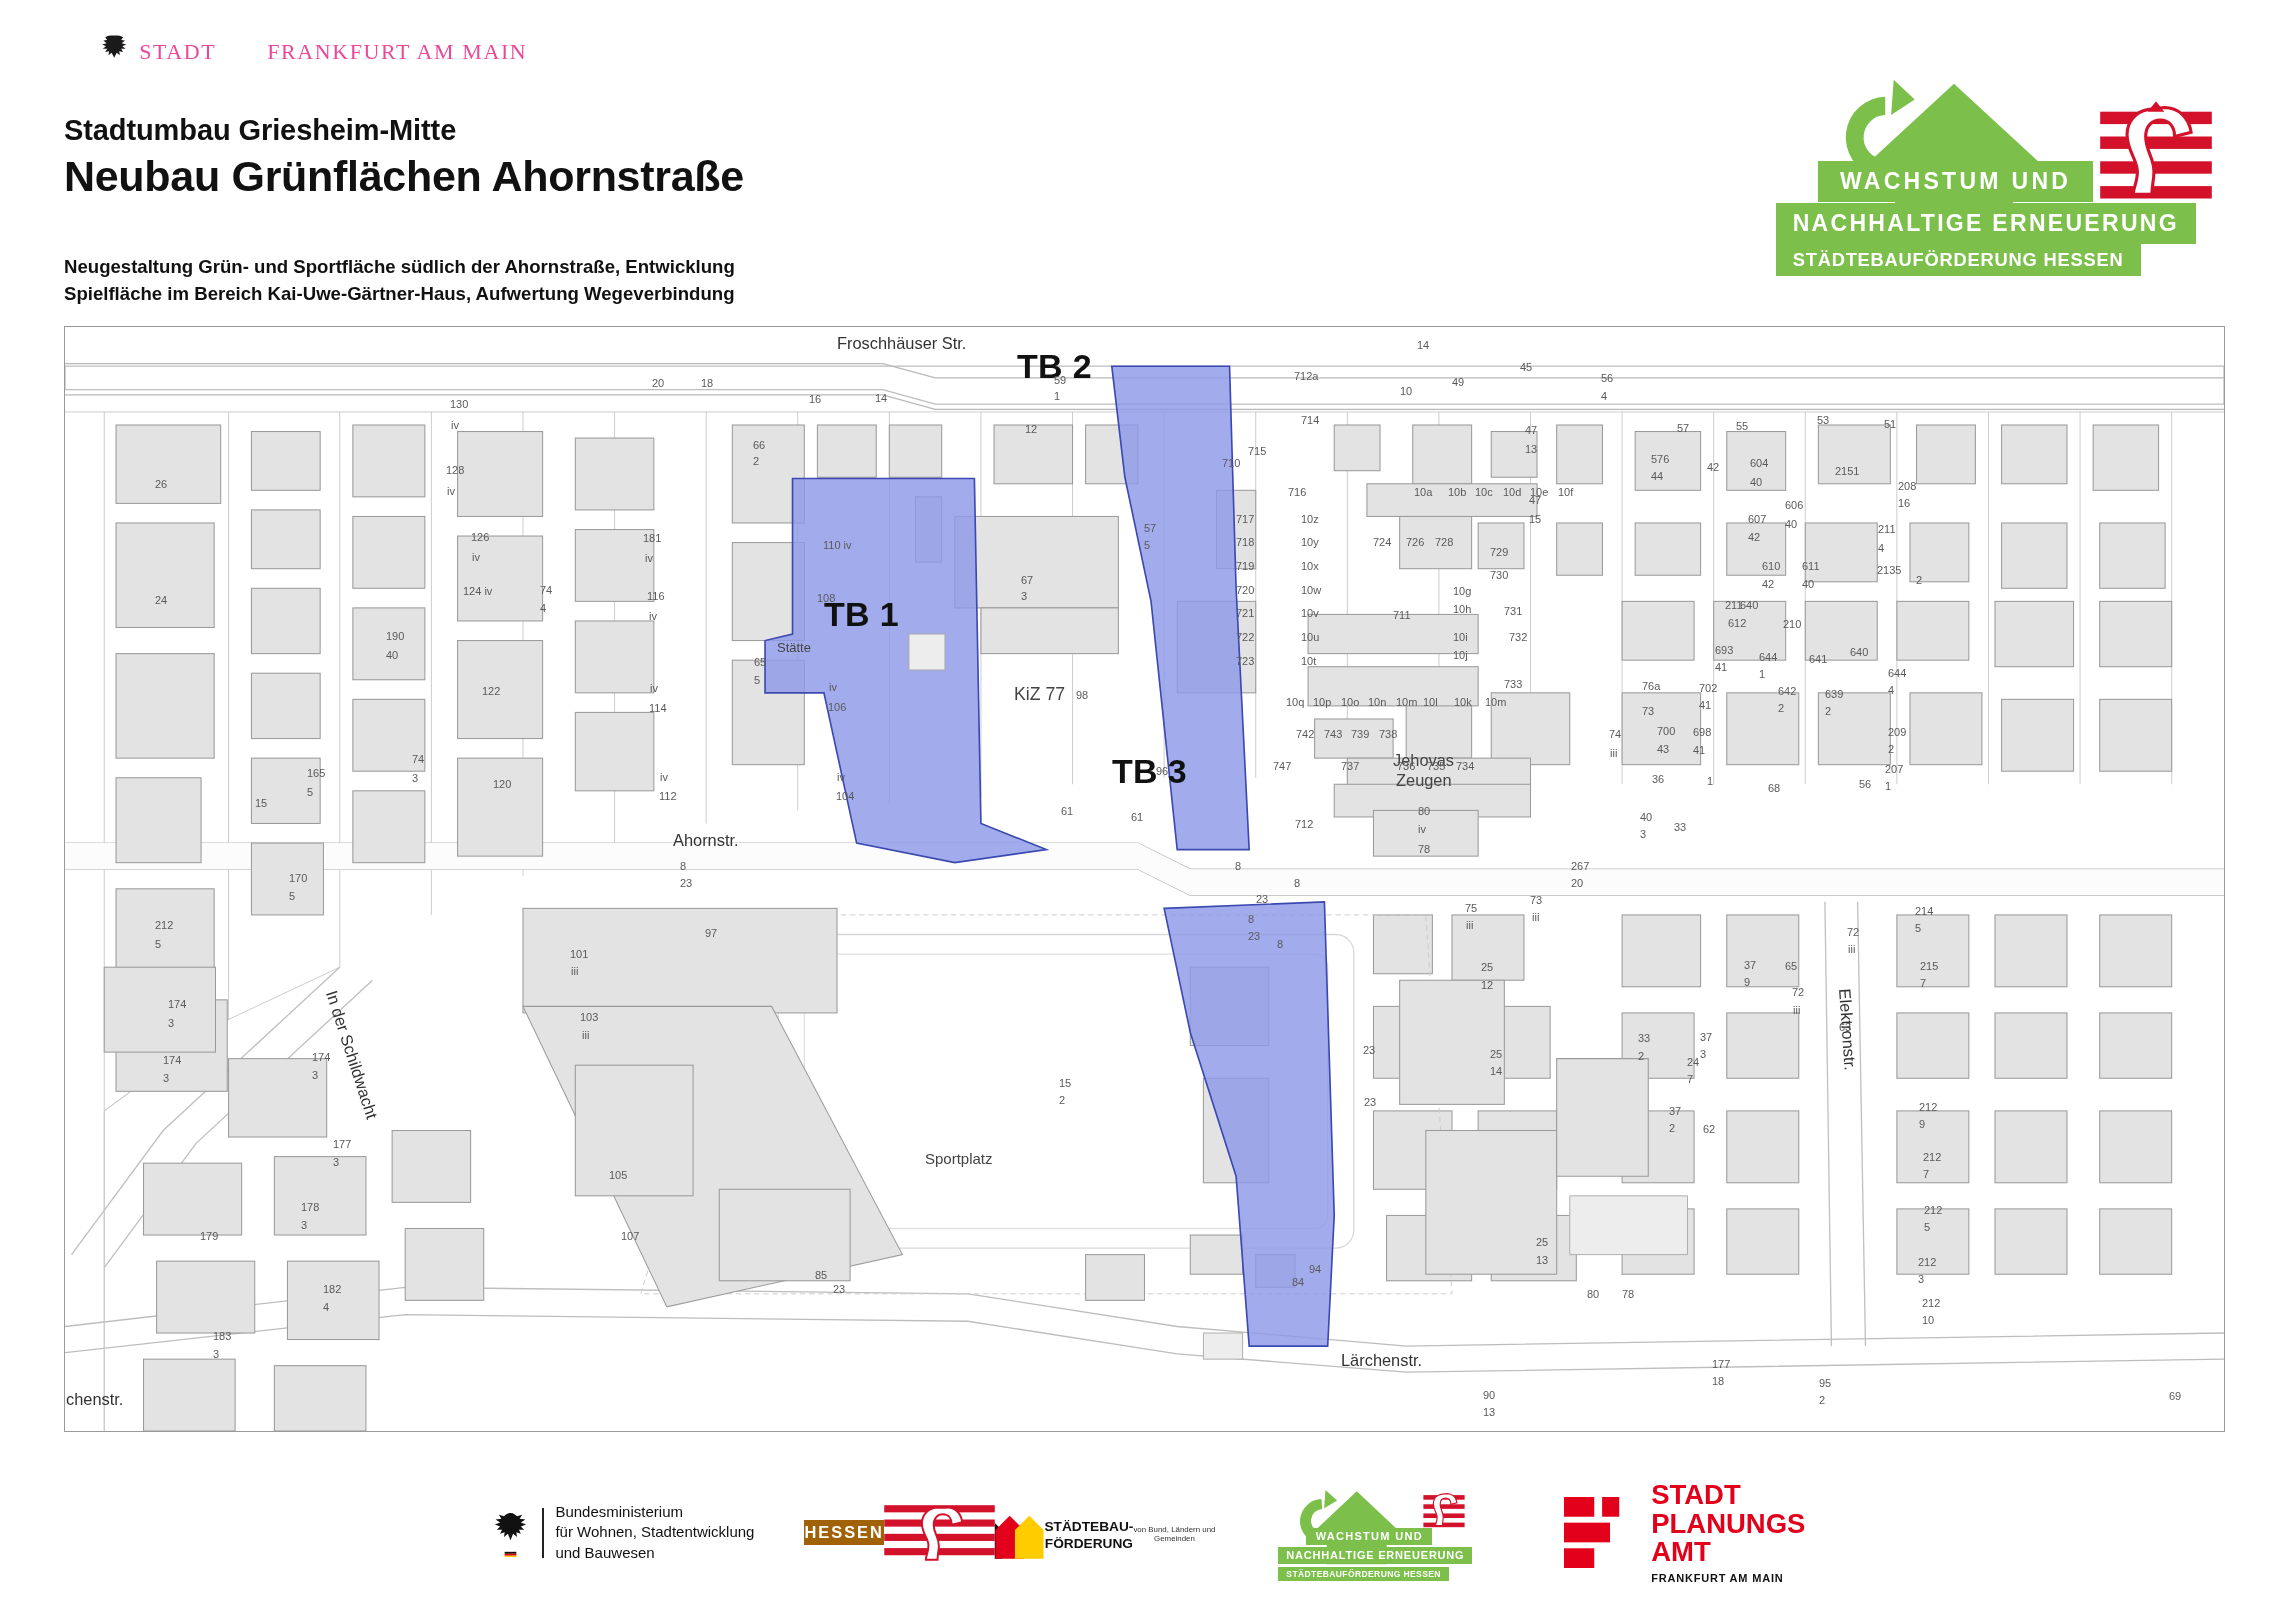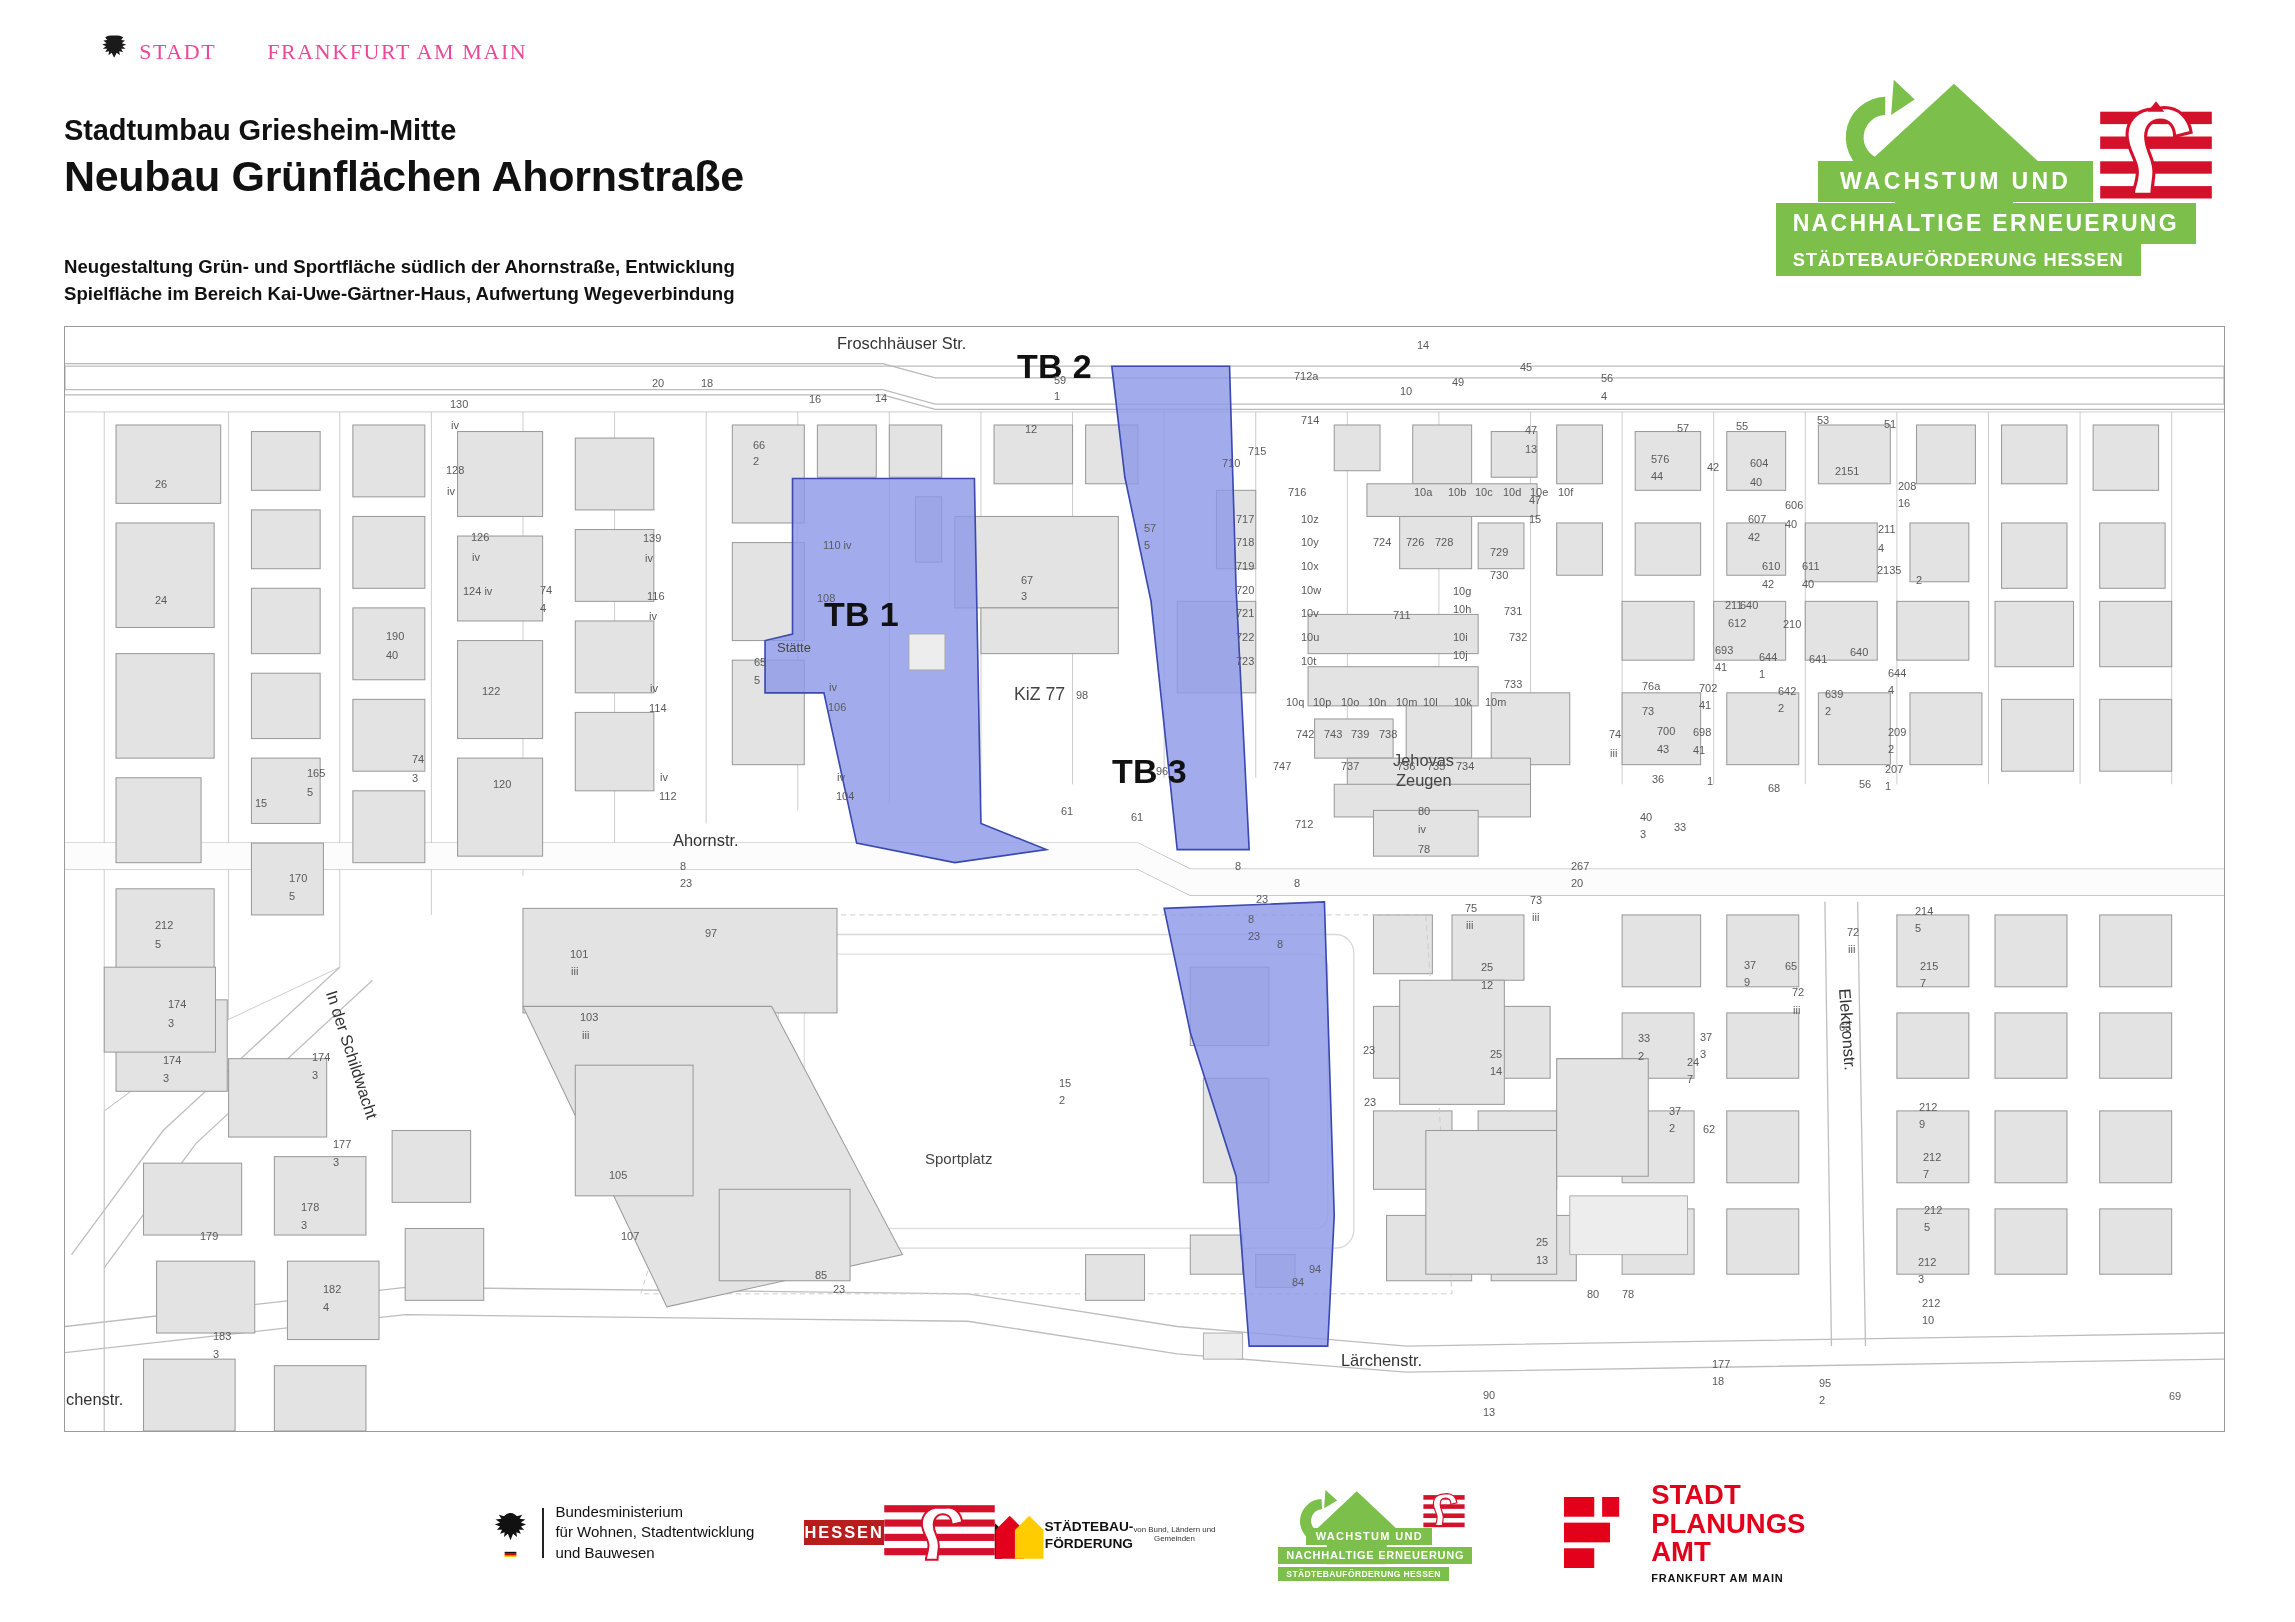--- a/index.html
+++ b/index.html
@@ -130,21 +130,21 @@
   }
   .f-item { display: flex; align-items: center; }
 
   .bmwsb { display: flex; align-items: center; gap: 11.8px; }
   .bmwsb .eagle { width: 41px; height: 48px; }
   .bmwsb .divider { width: 1.3px; height: 50px; background: #222; }
   .bmwsb .txt { font-size: 15px; line-height: 1.35; color: #111; }
 
   .hessen-logo { width: 111px; }
   .hessen-logo .hl-word {
-    background: #b91c1c; color: #fff;
+    background: #a16207; color: #fff;
     font-size: 16.4px; font-weight: bold; letter-spacing: 2px;
     text-align: center; padding: 2.6px 0 3.3px 0;
   }
   .hessen-logo .hl-flag { position: relative; height: 65px; }
 
   .staedtebau { text-align: center; }
   .staedtebau .sb-txt {
     font-size: 13.7px; font-weight: bold; color: #111;
     line-height: 1.25; margin-top: 5.2px;
   }
@@ -515,21 +515,21 @@
         <div class="map-text" style="left: 247px; top: 742px; font-size: 11px; color: rgb(90, 90, 90);">3</div>
         <div class="map-text" style="left: 268px; top: 811px; font-size: 11px; color: rgb(90, 90, 90);">177</div>
         <div class="map-text" style="left: 268px; top: 829px; font-size: 11px; color: rgb(90, 90, 90);">3</div>
         <div class="map-text" style="left: 236px; top: 874px; font-size: 11px; color: rgb(90, 90, 90);">178</div>
         <div class="map-text" style="left: 236px; top: 892px; font-size: 11px; color: rgb(90, 90, 90);">3</div>
         <div class="map-text" style="left: 135px; top: 903px; font-size: 11px; color: rgb(90, 90, 90);">179</div>
         <div class="map-text" style="left: 258px; top: 956px; font-size: 11px; color: rgb(90, 90, 90);">182</div>
         <div class="map-text" style="left: 258px; top: 974px; font-size: 11px; color: rgb(90, 90, 90);">4</div>
         <div class="map-text" style="left: 148px; top: 1003px; font-size: 11px; color: rgb(90, 90, 90);">183</div>
         <div class="map-text" style="left: 148px; top: 1021px; font-size: 11px; color: rgb(90, 90, 90);">3</div>
-        <div class="map-text" style="left: 578px; top: 205px; font-size: 11px; color: rgb(90, 90, 90);">139</div>
+        <div class="map-text" style="left: 578px; top: 205px; font-size: 11px; color: rgb(90, 90, 90);">181</div>
         <div class="map-text" style="left: 580px; top: 225px; font-size: 11px; color: rgb(90, 90, 90);">iv</div>
         <div class="map-text" style="left: 582px; top: 263px; font-size: 11px; color: rgb(90, 90, 90);">116</div>
         <div class="map-text" style="left: 584px; top: 283px; font-size: 11px; color: rgb(90, 90, 90);">iv</div>
         <div class="map-text" style="left: 584px; top: 375px; font-size: 11px; color: rgb(90, 90, 90);">114</div>
         <div class="map-text" style="left: 585px; top: 355px; font-size: 11px; color: rgb(90, 90, 90);">iv</div>
         <div class="map-text" style="left: 594px; top: 463px; font-size: 11px; color: rgb(90, 90, 90);">112</div>
         <div class="map-text" style="left: 595px; top: 444px; font-size: 11px; color: rgb(90, 90, 90);">iv</div>
         <div class="map-text" style="left: 758px; top: 212px; font-size: 11px; color: rgb(90, 90, 90);">110 iv</div>
         <div class="map-text" style="left: 752px; top: 265px; font-size: 11px; color: rgb(90, 90, 90);">108</div>
         <div class="map-text" style="left: 763px; top: 374px; font-size: 11px; color: rgb(90, 90, 90);">106</div>

